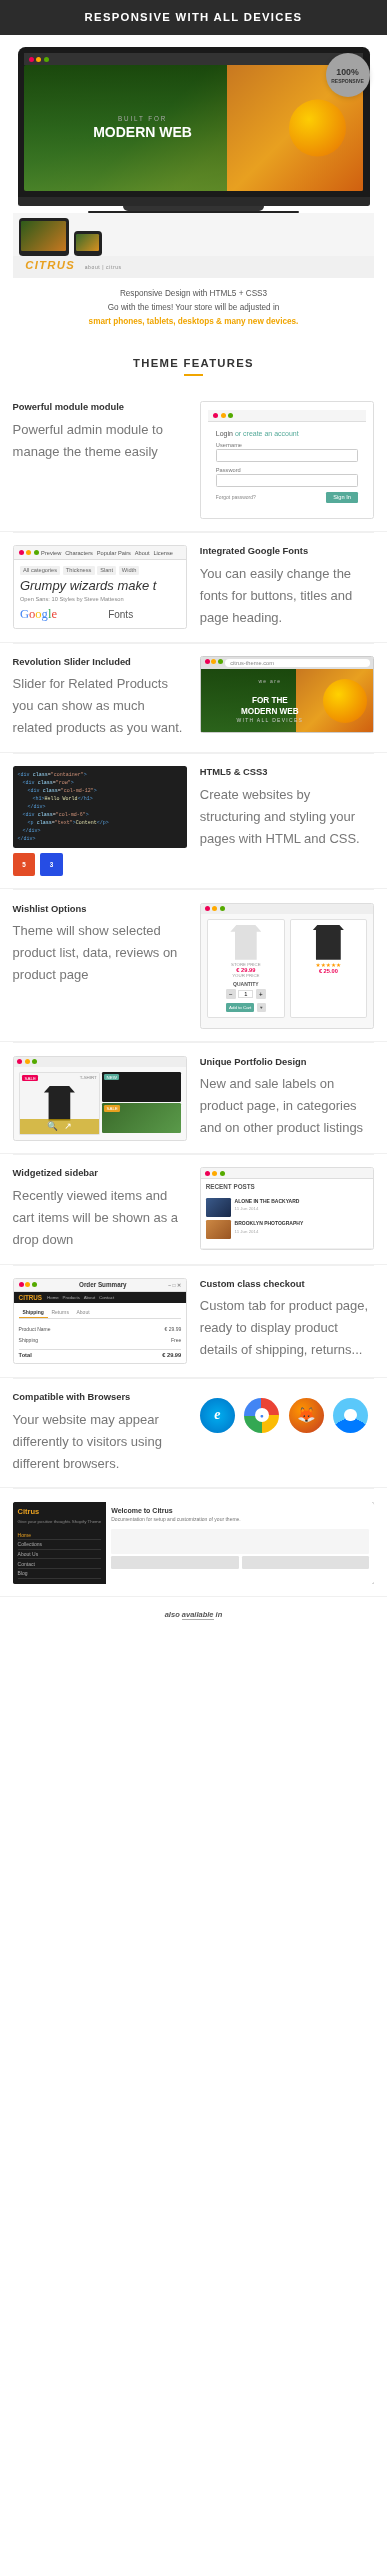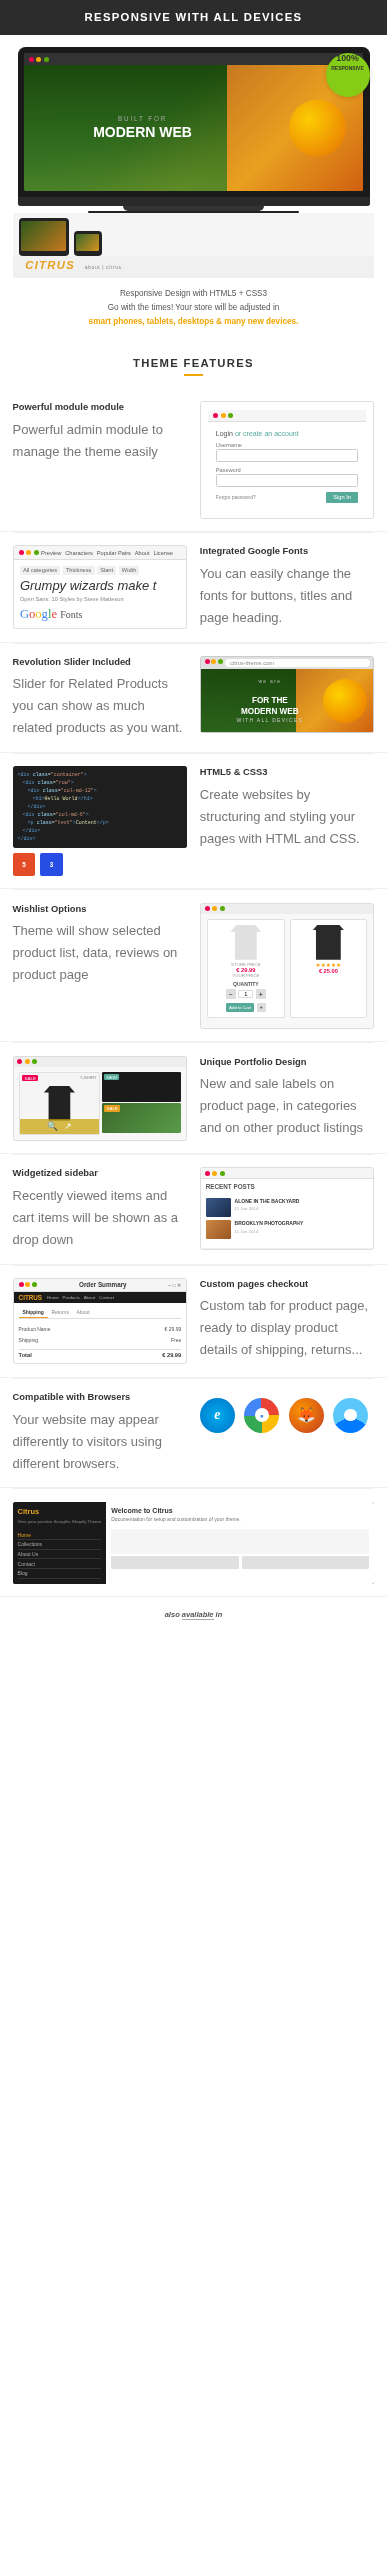--- a/index.html
+++ b/index.html
@@ -95,28 +95,28 @@
       background: #222;
       height: 2.5px;
       width: 60%;
       margin: 0 auto;
       border-radius: 2.5px;
     }
     .responsive-badge {
       position: absolute;
       top: 6.3px;
       right: 0px;
-      background: #84cc16;
+      background: #a3a3a3;
       border-radius: 50%;
       width: 44px;
       height: 44px;
       display: flex;
       flex-direction: column;
       align-items: center;
-      justify-content: flex-start;
+      justify-content: center;
       box-shadow: 0 1.3px 5px rgba(0,0,0,0.15);
       font-size: 5px;
       color: #333;
       font-weight: bold;
       text-align: center;
       line-height: 1.3;
     }
     .responsive-badge .pct { font-size: 8.8px; font-weight: bold; color: #333; }
     .hero-desc {
       text-align: center;
@@ -271,21 +271,21 @@
       font-family: Georgia, serif;
       font-size: 12.6px;
       color: #555;
       margin-top: 3.8px;
     }
     .google-fonts-logo span.g { color: #4285f4; }
     .google-fonts-logo span.o1 { color: #ea4335; }
     .google-fonts-logo span.o2 { color: #fbbc05; }
     .google-fonts-logo span.gl { color: #4285f4; }
     .google-fonts-logo span.e { color: #34a853; }
-    .google-fonts-rest { color: #555; font-size: 10px; font-family: Liberation Serif, serif; }
+    .google-fonts-rest { color: #555; font-size: 10px; font-family: Liberation Sans, sans-serif; margin-left: 48px; }
     .font-preview-text { font-size: 8.2px; color: #333; margin-bottom: 2.5px; font-style: italic; }
     .font-info { font-size: 5.7px; color: #888; }
     .filter-row { display: flex; gap: 2.5px; margin-bottom: 3.8px; }
     .filter-item { font-size: 5.7px; color: #666; background: #f0f0f0; padding: 1.3px 3.1px; border-radius: 1.3px; }
 
     
     .slider-mockup {
       background: #1a2a1a;
       border-radius: 2.5px;
       height: 75px;
@@ -824,21 +824,21 @@
         </div>
       </div>
     </div>
   </div>
 </div>
 
 <div class="divider"></div>
 
 <div class="feature-block reverse">
   <div class="feature-text">
-    <div class="feature-title">Custom pages checkout</div>
+    <div class="feature-title">Custom class checkout</div>
     <div class="feature-desc">Custom tab for product page, ready to display product details of shipping, returns...</div>
   </div>
   <div class="feature-image">
     <div class="checkout-mockup">
       <div class="checkout-header">
         <div class="close-btns">
           <div class="dot red"></div>
           <div class="dot yellow"></div>
           <div class="dot green"></div>
         </div>

